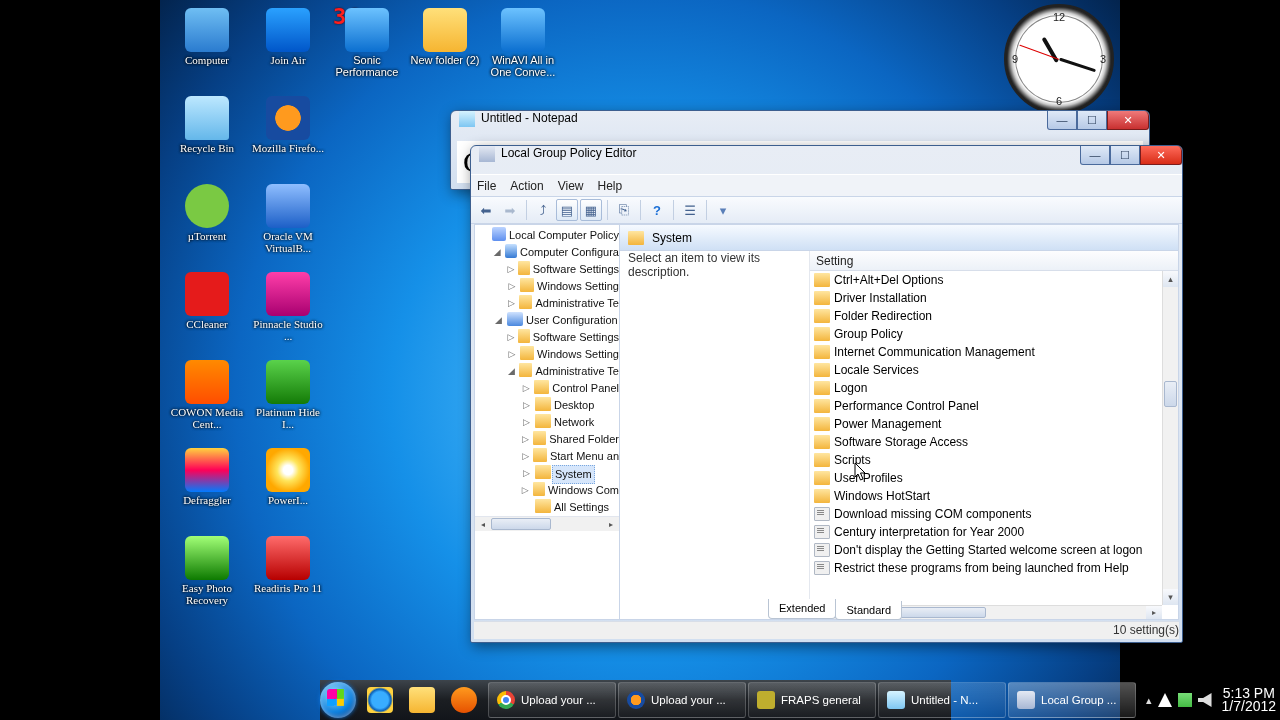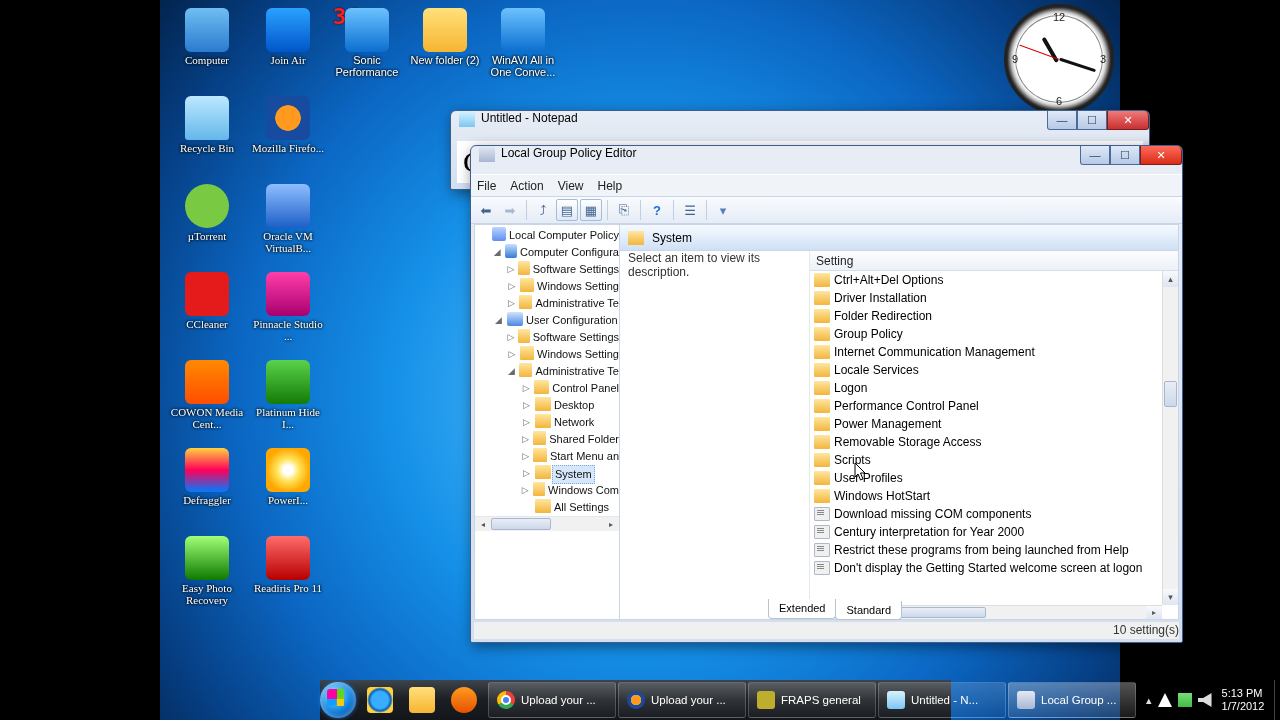--- a/index.html
+++ b/index.html
@@ -140,21 +140,21 @@
   .task .ti{width:18px;height:18px;flex:0 0 18px;border-radius:3px;}
   .ti.chrome{background:conic-gradient(#ea4335 0 120deg,#34a853 120deg 240deg,#fbbc05 240deg 360deg);border-radius:50%;position:relative;}
   .ti.chrome::after{content:"";position:absolute;inset:4px;background:#4285f4;border:2px solid #fff;border-radius:50%;}
   .ti.ff{background:radial-gradient(circle,#ff9a1e 40%,#174ba0 42%);border-radius:50%;}
   .ti.fraps{background:#bfae2e;}
   .ti.np{background:linear-gradient(#d6f3ff,#7ec6f2);}
   .ti.mmc{background:linear-gradient(#e4e9f3,#a7b7d4);}
   .tray{display:flex;align-items:center;padding:0 6px;gap:6px;color:#fff;font-size:8.5px;white-space:nowrap;}
   .tray .trayup{font-size:11px;color:#ddd;}
   .tray .tic{width:14px;height:14px;display:inline-block;}
-  .clock-t{font-size:11px;text-align:left;line-height:13px;padding:0 4px;}
+  .clock-t{font-size:14px;text-align:center;line-height:13px;padding:0 4px;}
   .showdesk{width:10px;height:40px;border-left:1px solid rgba(255,255,255,.25);background:linear-gradient(rgba(255,255,255,.12),rgba(255,255,255,.04));}
 </style>
 </head>
 <body>
 <div class="stage">
 
 <div class="blackbar-l"></div>
 <div class="blackbar-r"></div>
 
 <div class="desktop">
@@ -423,21 +423,21 @@
                   <div class="li">
                     <span class="tico fold"></span>
                     <span>Performance Control Panel</span>
                   </div>
                   <div class="li">
                     <span class="tico fold"></span>
                     <span>Power Management</span>
                   </div>
                   <div class="li">
                     <span class="tico fold"></span>
-                    <span>Removable Storage Access</span>
+                    <span>Software Storage Access</span>
                   </div>
                   <div class="li">
                     <span class="tico fold"></span>
                     <span>Scripts</span>
                   </div>
                   <div class="li">
                     <span class="tico fold"></span>
                     <span>User Profiles</span>
                   </div>
                   <div class="li">
@@ -447,25 +447,25 @@
                   <div class="li">
                     <span class="tico itm"></span>
                     <span>Download missing COM components</span>
                   </div>
                   <div class="li">
                     <span class="tico itm"></span>
                     <span>Century interpretation for Year 2000</span>
                   </div>
                   <div class="li">
                     <span class="tico itm"></span>
+                    <span>Don't display the Getting Started welcome screen at logon</span>
+                  </div>
+                  <div class="li">
+                    <span class="tico itm"></span>
                     <span>Restrict these programs from being launched from Help</span>
-                  </div>
-                  <div class="li">
-                    <span class="tico itm"></span>
-                    <span>Don't display the Getting Started welcome screen at logon</span>
                   </div>
                 </div>
             <div class="vscroll">
               <div class="varrow" style="top:0">▴</div>
               <div class="vthumb"></div>
               <div class="varrow" style="bottom:0">▾</div>
             </div>
             <div class="hscroll-r">
               <div class="harrow" style="left:0">◂</div>
               <div class="hthumb"></div>

